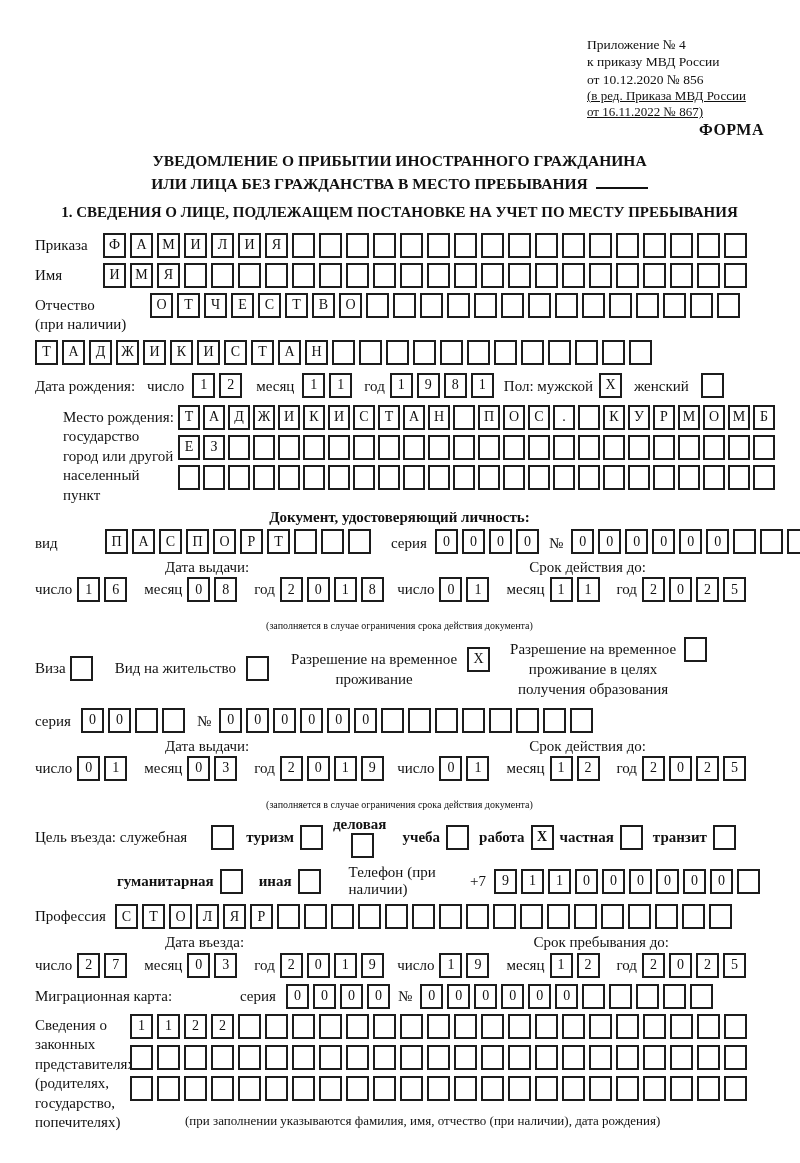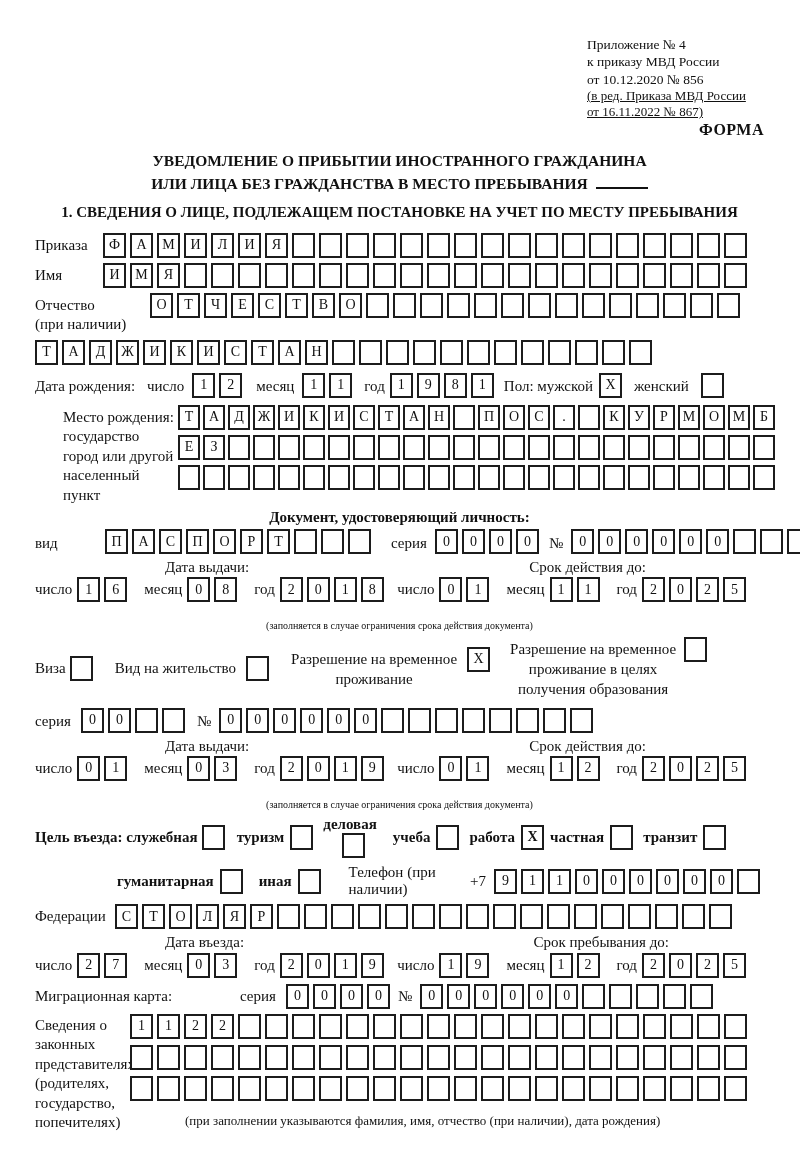--- a/index.html
+++ b/index.html
@@ -505,21 +505,21 @@
           <span class="cell">2</span>
           <span class="cell">0</span>
           <span class="cell">2</span>
           <span class="cell">5</span>
         </span>
     </div>
   </div>
   <div class="dnote">(заполняется в случае ограничения срока действия документа)</div>
 
   <div class="goal-row">
-    <span class="glb" style="margin-right:4px;font-weight:bold;">Цель въезда: служебная</span>
+    <span class="glb" style="margin-right:24px;">Цель въезда: служебная</span>
     <span class="cbox"></span>
     <span class="goal" style="margin-left:12px;">
         <span class="glb">туризм</span>
         <span class="cbox"></span>
       </span>
     <span class="goal" style="margin-left:10px;flex-direction:column;">
         <span class="glb">деловая</span>
         <span class="cbox"></span>
       </span>
     <span class="goal" style="margin-left:10px;">
@@ -558,21 +558,21 @@
         <span class="cell">0</span>
         <span class="cell">0</span>
         <span class="cell">0</span>
         <span class="cell">0</span>
         <span class="cell">0</span>
         <span class="cell"></span>
       </span>
   </div>
 
   <div class="frow" style="margin-top:6px;">
-    <div class="flabel w80">Федерации</div>
+    <div class="flabel w80">Профессия</div>
     <span class="cells">
         <span class="cell">С</span>
         <span class="cell">Т</span>
         <span class="cell">О</span>
         <span class="cell">Л</span>
         <span class="cell">Я</span>
         <span class="cell">Р</span>
         <span class="cell"></span>
         <span class="cell"></span>
         <span class="cell"></span>

